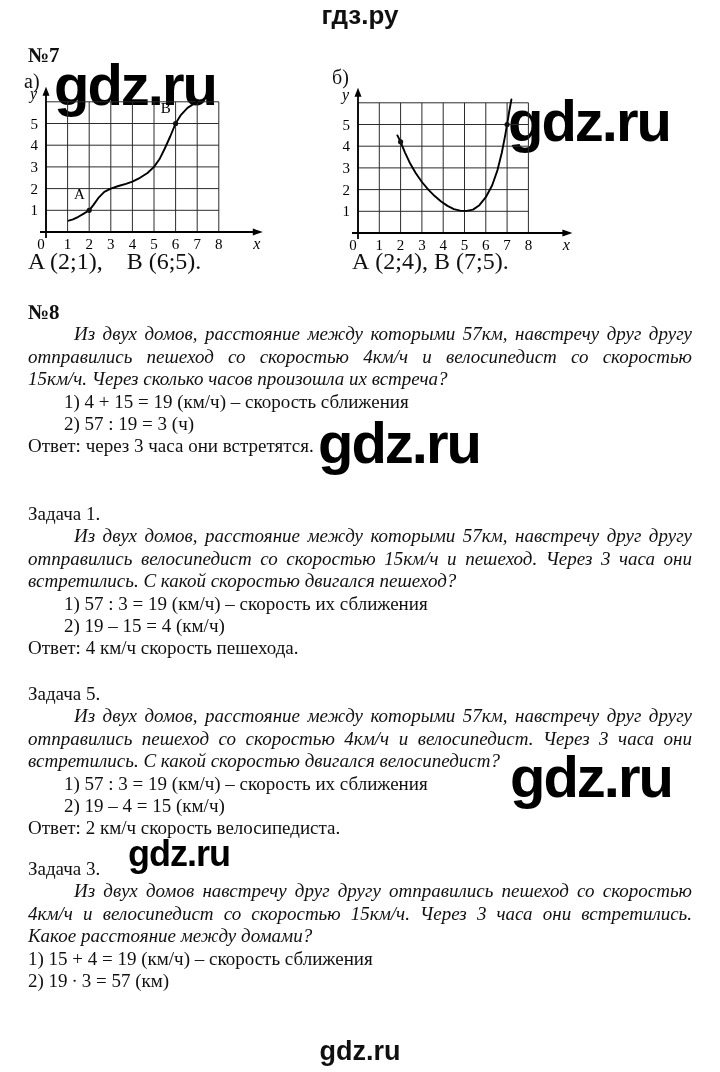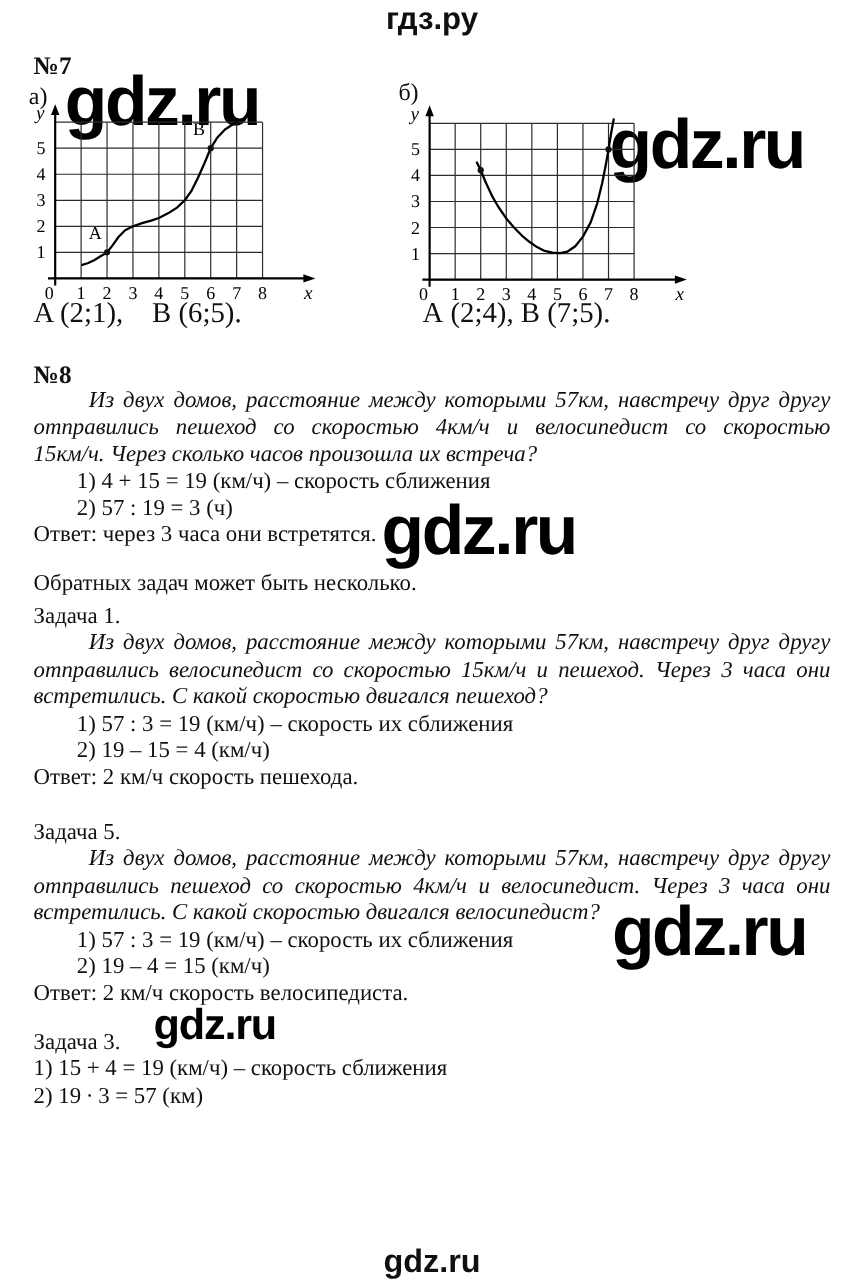--- a/index.html
+++ b/index.html
@@ -147,36 +147,33 @@
       </div>
     <div class="steps">
         <div class="sline">1) 4 + 15 = 19 (км/ч) – скорость сближения</div>
         <div class="sline last">2) 57 : 19 = 3 (ч)</div>
       </div>
     <div class="answer">Ответ: через 3 часа они встретятся.</div>
   </div>
 
   <div class="wm wm-big" style="left:318px;top:414px">gdz.ru</div>
 
-  <div class="block" style="top:476px">
-    <div class="ml">Обратных задач может быть несколько.</div>
-  </div>
 
   <div class="block" style="top:503px">
     <div class="title">Задача 1.</div>
     <div class="para">
         <div class="tline indent">Из двух домов, расстояние между которыми 57км, навстречу друг другу</div>
         <div class="tline">отправились велосипедист со скоростью 15км/ч и пешеход. Через 3 часа они</div>
         <div class="tline last">встретились. С какой скоростью двигался пешеход?</div>
       </div>
     <div class="steps">
         <div class="sline">1) 57 : 3 = 19 (км/ч) – скорость их сближения</div>
         <div class="sline last">2) 19 – 15 = 4 (км/ч)</div>
       </div>
-    <div class="answer">Ответ: 2 км/ч скорость пешехода.</div>
+    <div class="answer">Ответ: 4 км/ч скорость пешехода.</div>
   </div>
 
   <div class="block" style="top:683px">
     <div class="title">Задача 5.</div>
     <div class="para">
         <div class="tline indent">Из двух домов, расстояние между которыми 57км, навстречу друг другу</div>
         <div class="tline">отправились пешеход со скоростью 4км/ч и велосипедист. Через 3 часа они</div>
         <div class="tline last">встретились. С какой скоростью двигался велосипедист?</div>
       </div>
     <div class="steps">
@@ -184,20 +181,25 @@
         <div class="sline last">2) 19 – 4 = 15 (км/ч)</div>
       </div>
     <div class="answer">Ответ: 2 км/ч скорость велосипедиста.</div>
   </div>
 
   <div class="wm wm-big" style="left:510px;top:748px">gdz.ru</div>
   <div class="wm wm-mid" style="left:128px;top:836px">gdz.ru</div>
 
   <div class="block" style="top:858px">
     <div class="title">Задача 3.</div>
+    <div class="para">
+        <div class="tline indent">Из двух домов навстречу друг другу отправились пешеход со скоростью</div>
+        <div class="tline">4км/ч и велосипедист со скоростью 15км/ч. Через 3 часа они встретились.</div>
+        <div class="tline last">Какое расстояние между домами?</div>
+      </div>
     <div class="steps flush">
         <div class="sline">1) 15 + 4 = 19 (км/ч) – скорость сближения</div>
         <div class="sline last">2) 19 ∙ 3 = 57 (км)</div>
       </div>
   </div>
 
   <div class="ftr">gdz.ru</div>
 
 </div>
 

